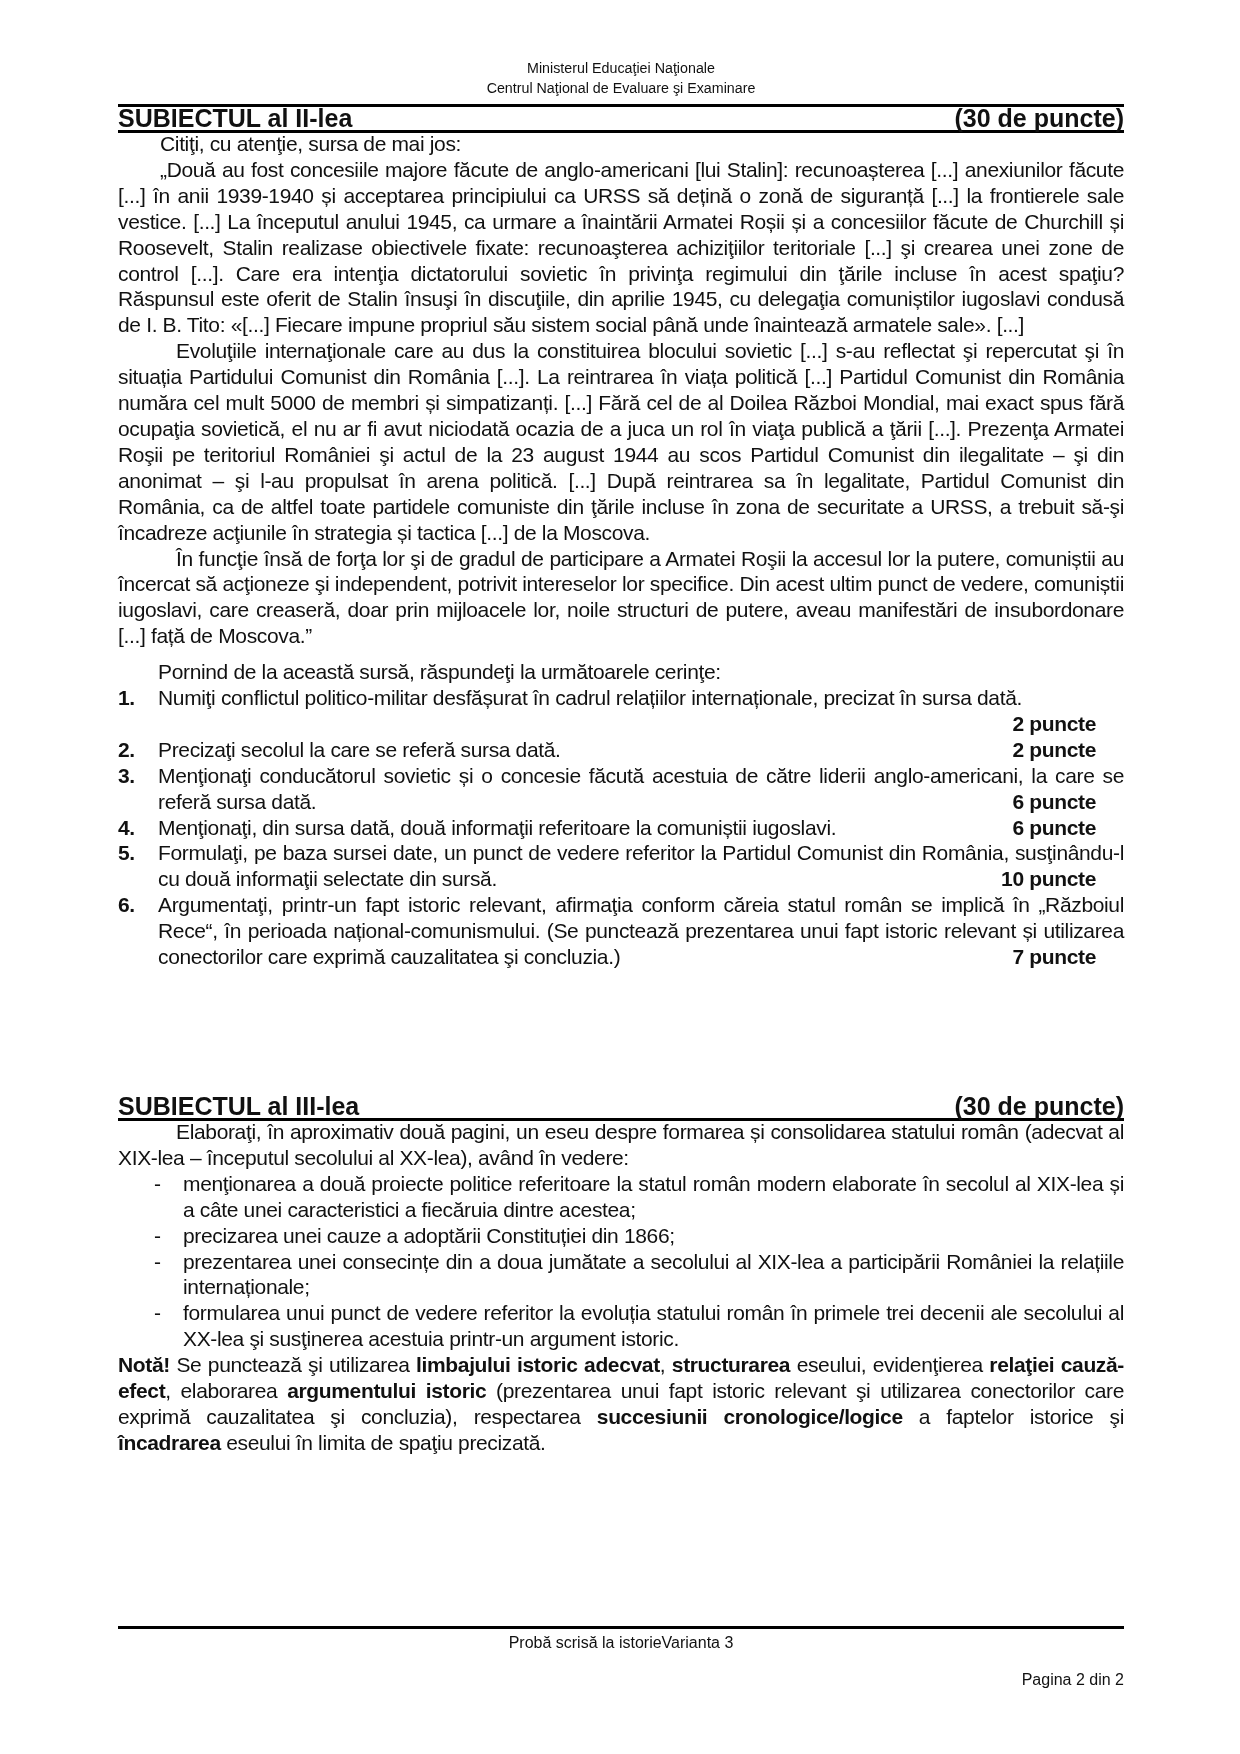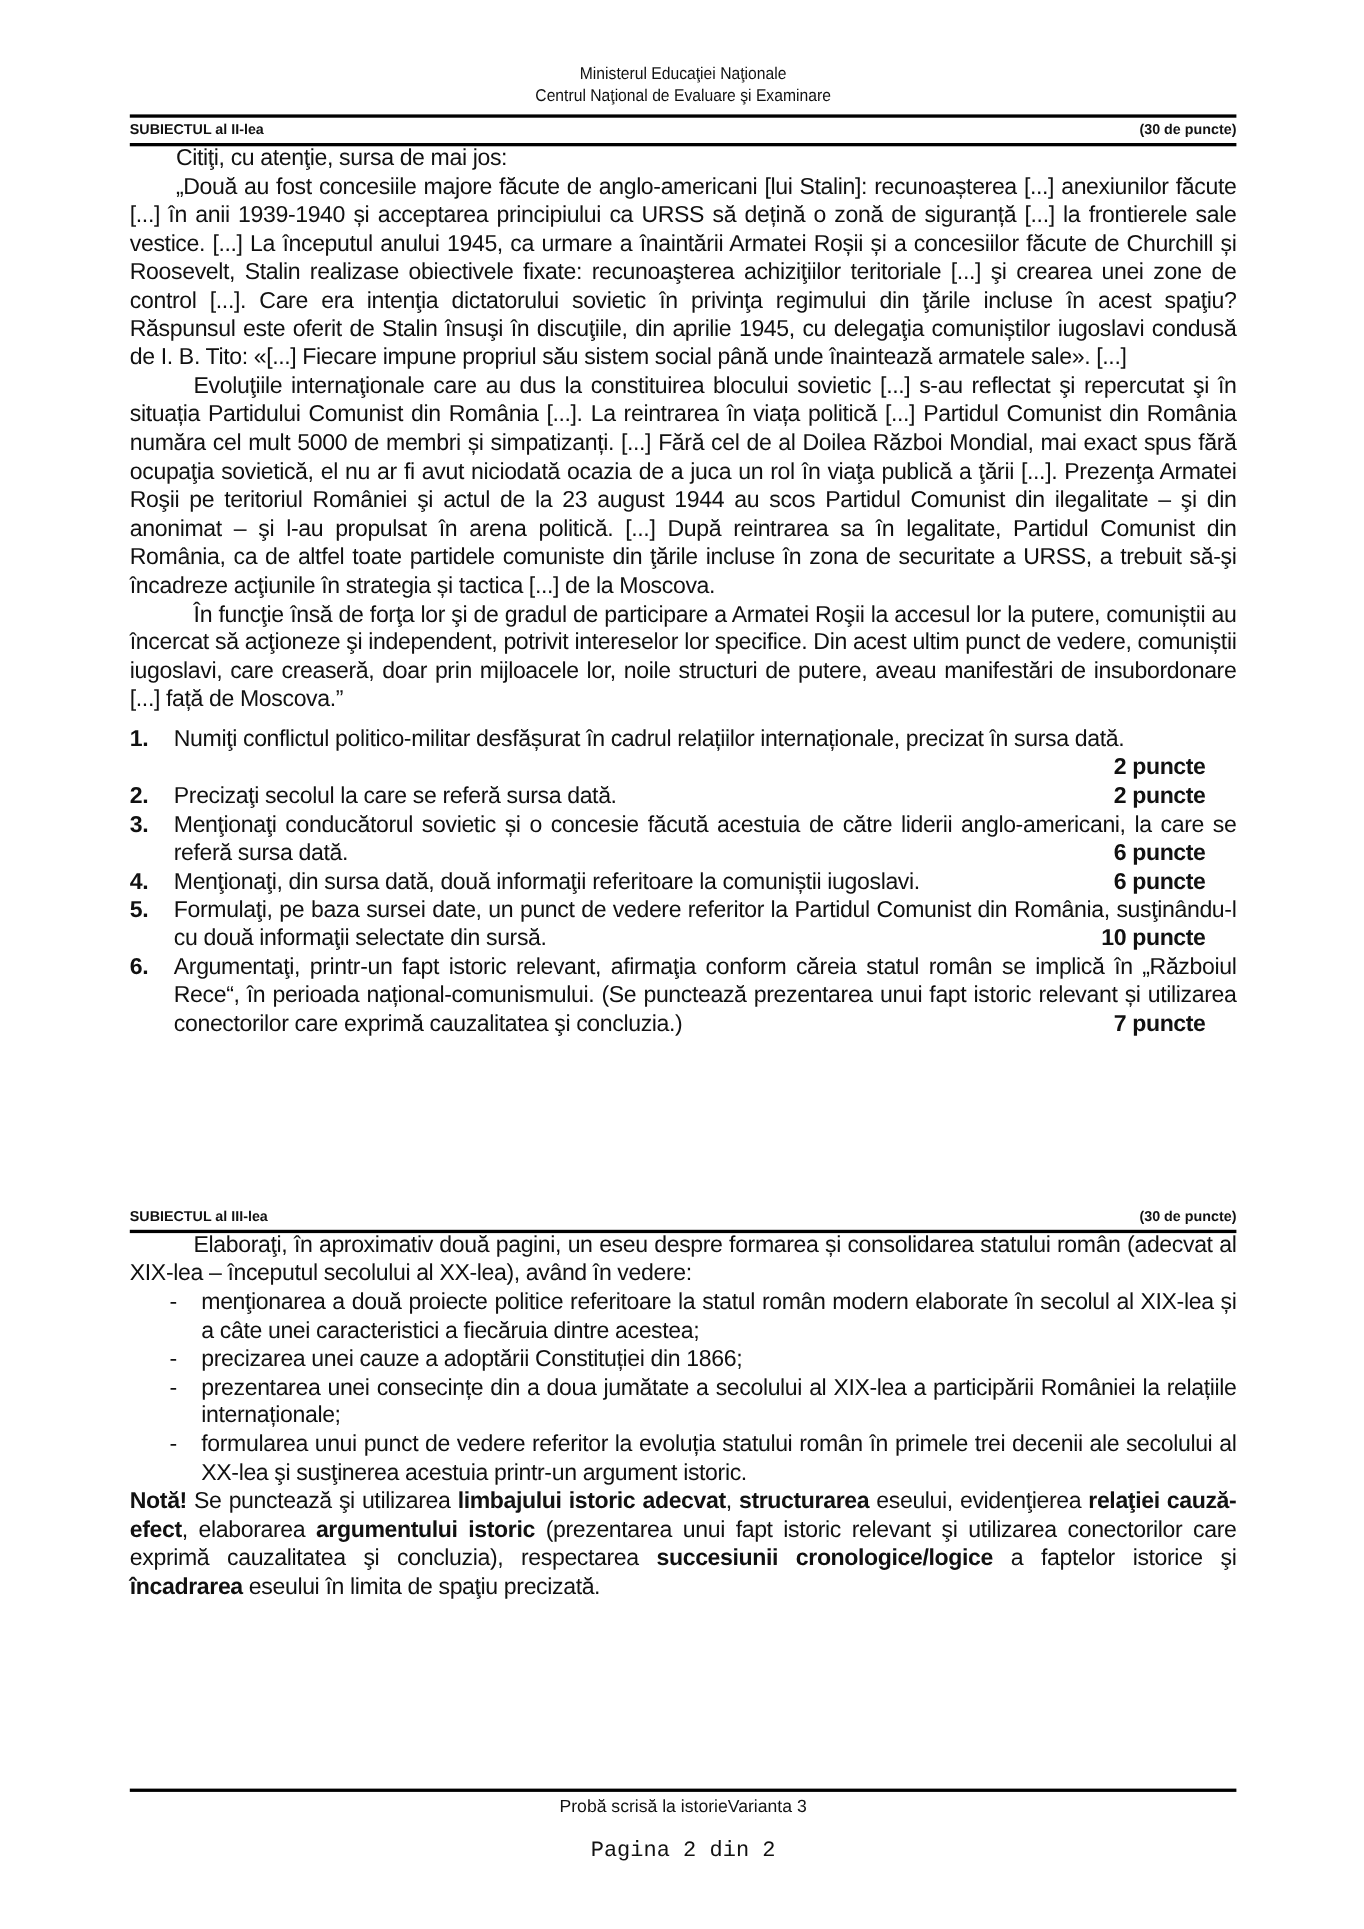--- a/index.html
+++ b/index.html
@@ -3,41 +3,41 @@
 <meta charset="utf-8">
 <style>
   html, body { margin: 0; padding: 0; background: #ffffff; }
   body { width: 1240px; height: 1754px; position: relative; overflow: hidden;
          font-family: "Liberation Sans", "DejaVu Sans", sans-serif; color: #111; }
   .page { position: absolute; left: 118px; top: 0; width: 1006px; }
   .hdr { position: absolute; left: 0; width: 1006px; top: 58px; text-align: center;
          font-size: 15.5px; line-height: 20px; transform: scaleX(0.92); transform-origin: center; }
   .hdr-rule { position: absolute; left: 0; width: 1006px; top: 104px; height: 0; border-top: 3px solid #000; }
   .subject-head { position: absolute; left: 0; width: 1006px; display: flex; justify-content: space-between;
-                  font-weight: bold; font-size: 13px; line-height: 24px; border-bottom: 3px solid #000;
+                  font-weight: bold; font-size: 25px; line-height: 24px; border-bottom: 3px solid #000;
                   padding-bottom: 0; }
   .subject-head span { text-decoration: none; }
   .txt { position: absolute; left: 0; width: 1006px; font-size: 21px; line-height: 25.9px;
          text-align: justify; letter-spacing: -0.35px; word-spacing: 0px; }
   .txt p { margin: 0; }
   .ind { text-indent: 58px; }
   .ind2 { text-indent: 42px; }
   .cite { text-align: right; }
   .q { display: flex; }
   .qn { width: 40px; flex: 0 0 40px; font-weight: bold; }
   .qb { flex: 1; text-align: justify; }
   .pts { float: right; font-weight: bold; margin-right: 28px; }
   .bul { display: flex; }
   .bd { width: 65px; flex: 0 0 65px; padding-left: 36px; box-sizing: border-box; }
   .bt { flex: 1; text-align: justify; }
   b { font-weight: bold; }
   .ftr-rule { position: absolute; left: 0; width: 1006px; top: 1626px; border-top: 3px solid #000; }
   .ftr { position: absolute; left: 0; width: 1006px; top: 1634px; display: flex; justify-content: center;
          font-size: 16px; }
-  .pg { position: absolute; left: 0; width: 1006px; top: 1671px; text-align: center; font-size: 20px; font-family: Liberation Mono, monospace; }
+  .pg { position: absolute; left: 0; width: 1006px; top: 1671px; text-align: right; font-size: 16px; }
 </style>
 </head>
 <body>
 
 <div class="page">
 
   <div class="hdr">
     <div>Ministerul Educaţiei Naţionale</div>
     <div>Centrul Naţional de Evaluare şi Examinare</div>
   </div>
@@ -47,20 +47,21 @@
     <span>SUBIECTUL al II-lea</span>
     <span>(30 de puncte)</span>
   </div>
 
   <div class="txt" style="top:131px;">
     <p class="ind2">Citiţi, cu atenţie, sursa de mai jos:</p>
     <p class="ind2">„Două au fost concesiile majore făcute de anglo-americani [lui Stalin]: recunoașterea [...] anexiunilor făcute [...] în anii 1939-1940 și acceptarea principiului ca URSS să dețină o zonă de siguranță [...] la frontierele sale vestice. [...] La începutul anului 1945, ca urmare a înaintării Armatei Roșii și a concesiilor făcute de Churchill și Roosevelt, Stalin realizase obiectivele fixate: recunoaşterea achiziţiilor teritoriale [...] şi crearea unei zone de control [...]. Care era intenţia dictatorului sovietic în privinţa regimului din ţările incluse în acest spaţiu? Răspunsul este oferit de Stalin însuşi în discuţiile, din aprilie 1945, cu delegaţia comuniștilor iugoslavi condusă de I. B. Tito: «[...] Fiecare impune propriul său sistem social până unde înaintează armatele sale». [...]</p>
     <p class="ind">Evoluţiile internaţionale care au dus la constituirea blocului sovietic [...] s-au reflectat şi repercutat şi în situația Partidului Comunist din România [...]. La reintrarea în viața politică [...] Partidul Comunist din România număra cel mult 5000 de membri și simpatizanți. [...] Fără cel de al Doilea Război Mondial, mai exact spus fără ocupaţia sovietică, el nu ar fi avut niciodată ocazia de a juca un rol în viaţa publică a ţării [...]. Prezenţa Armatei Roşii pe teritoriul României şi actul de la 23 august 1944 au scos Partidul Comunist din ilegalitate – şi din anonimat – şi l-au propulsat în arena politică. [...] După reintrarea sa în legalitate, Partidul Comunist din România, ca de altfel toate partidele comuniste din ţările incluse în zona de securitate a URSS, a trebuit să-şi încadreze acţiunile în strategia și tactica [...] de la Moscova.</p>
     <p class="ind">În funcţie însă de forţa lor şi de gradul de participare a Armatei Roşii la accesul lor la putere, comuniștii au încercat să acţioneze şi independent, potrivit intereselor lor specifice. Din acest ultim punct de vedere, comuniștii iugoslavi, care creaseră, doar prin mijloacele lor, noile structuri de putere, aveau manifestări de insubordonare [...] față de Moscova.”</p>
     <p style="height:10px;"></p>
+    <p style="text-indent:40px;">Pornind de la această sursă, răspundeţi la următoarele cerinţe:</p>
 
     <div class="q">
       <div class="qn">1.</div>
       <div class="qb"><span>Numiţi conflictul politico-militar desfășurat în cadrul relațiilor internaționale, precizat în sursa dată.</span><span class="pts">2 puncte</span></div>
     </div>
     <div class="q">
       <div class="qn">2.</div>
       <div class="qb"><span>Precizaţi secolul la care se referă sursa dată.</span><span class="pts">2 puncte</span></div>
     </div>
     <div class="q">

